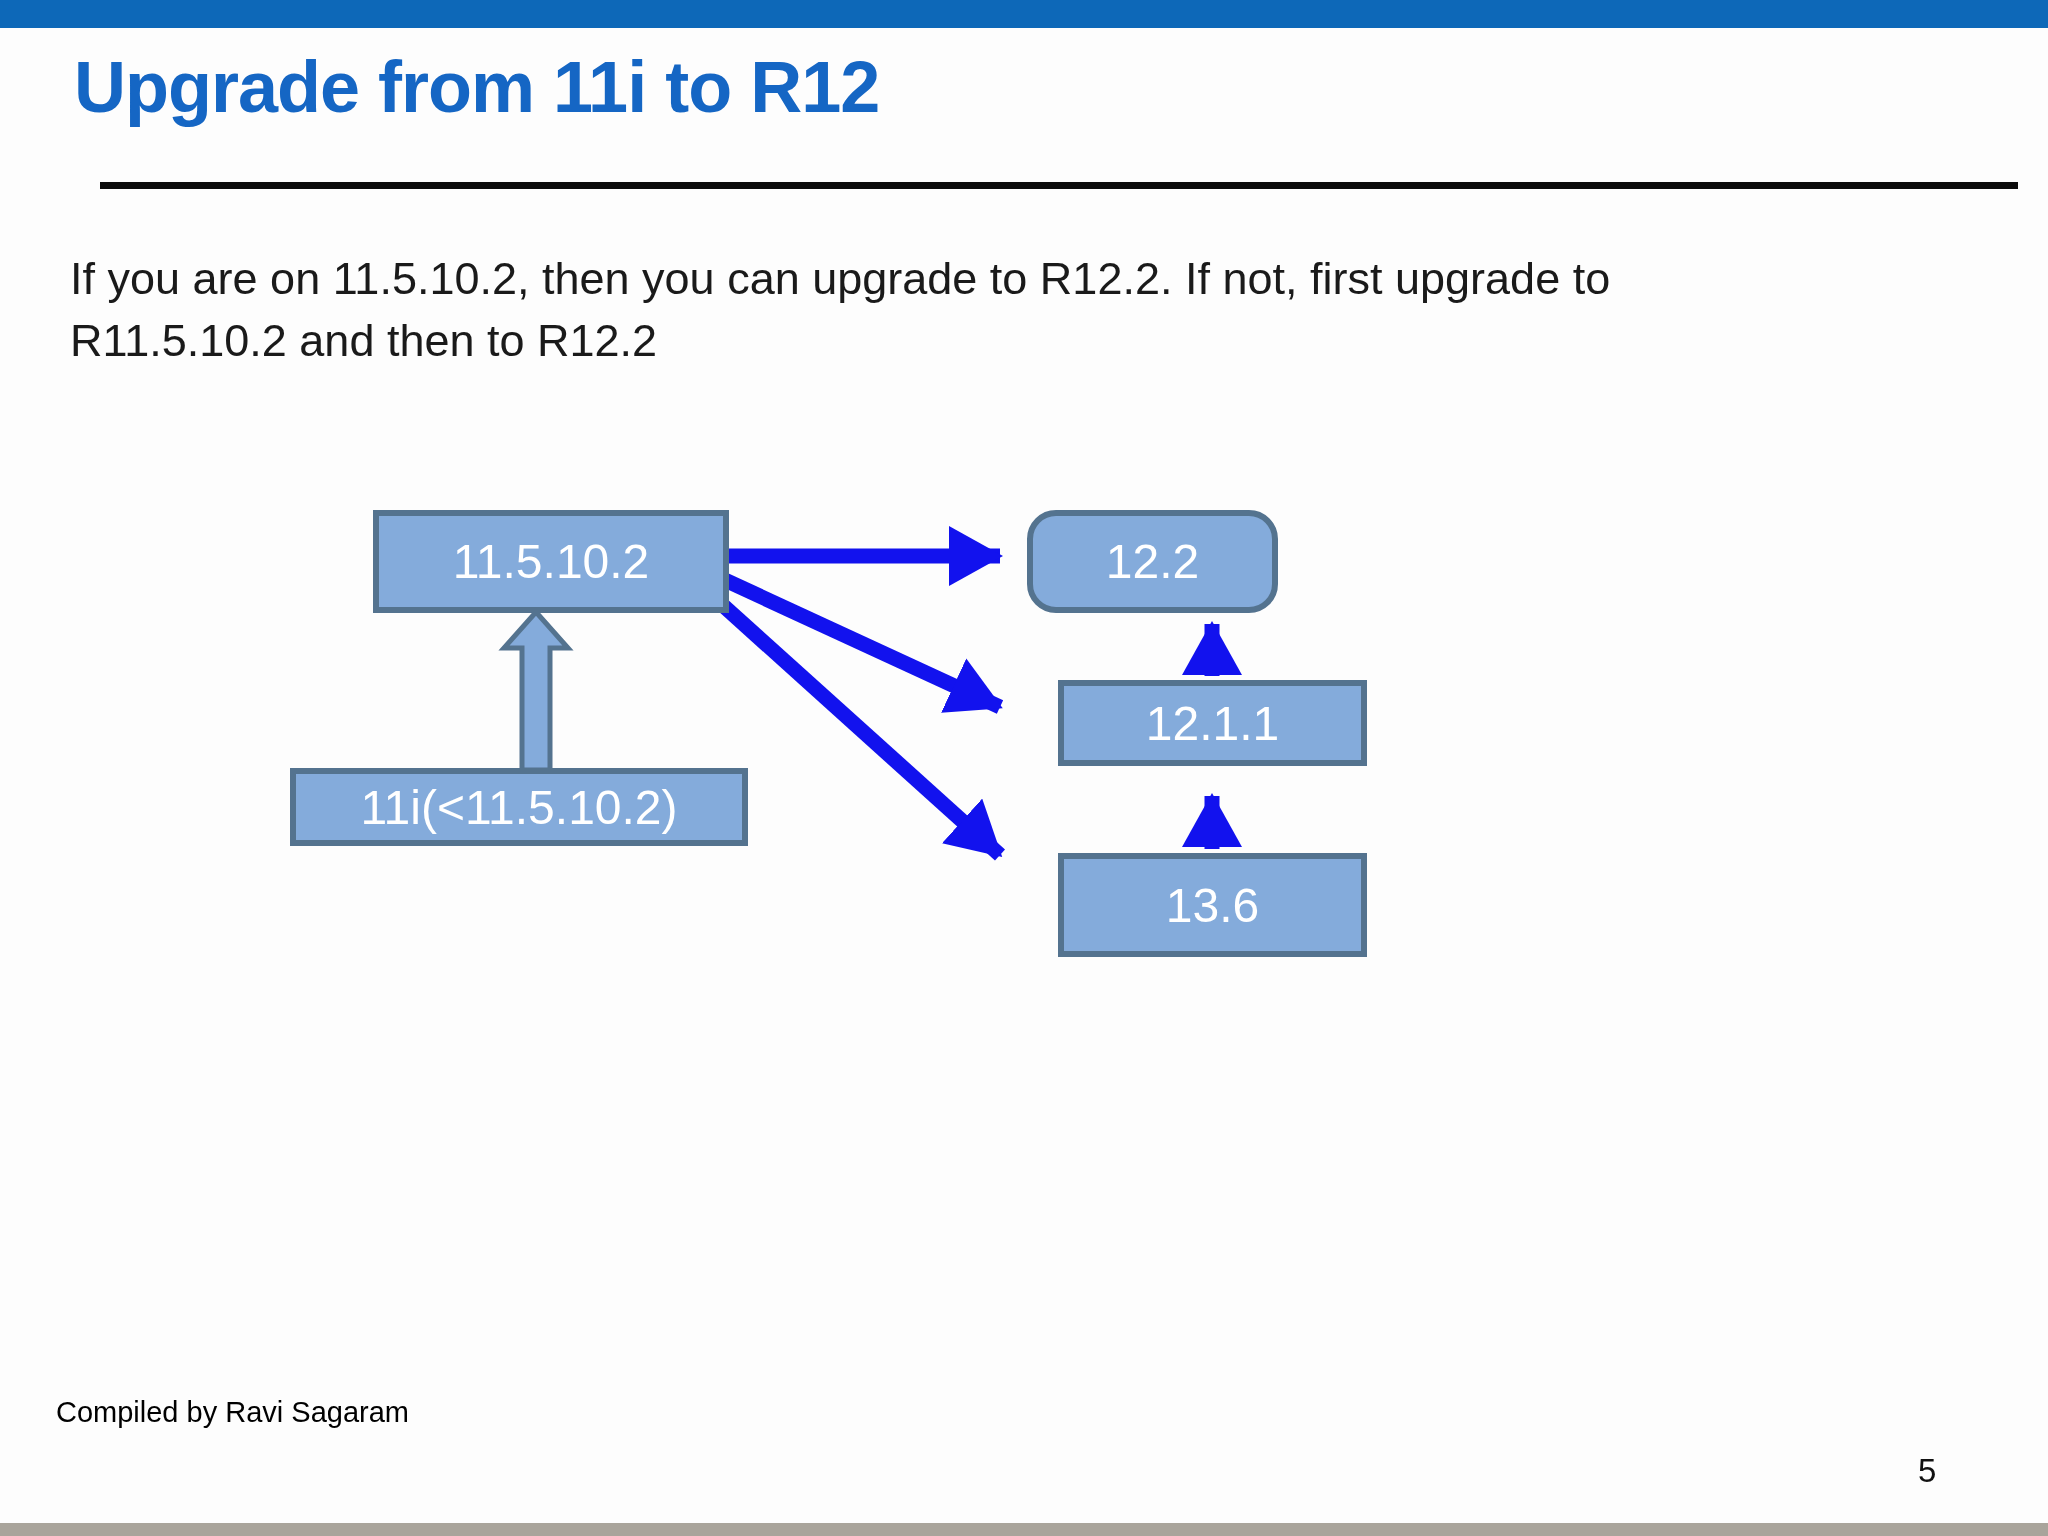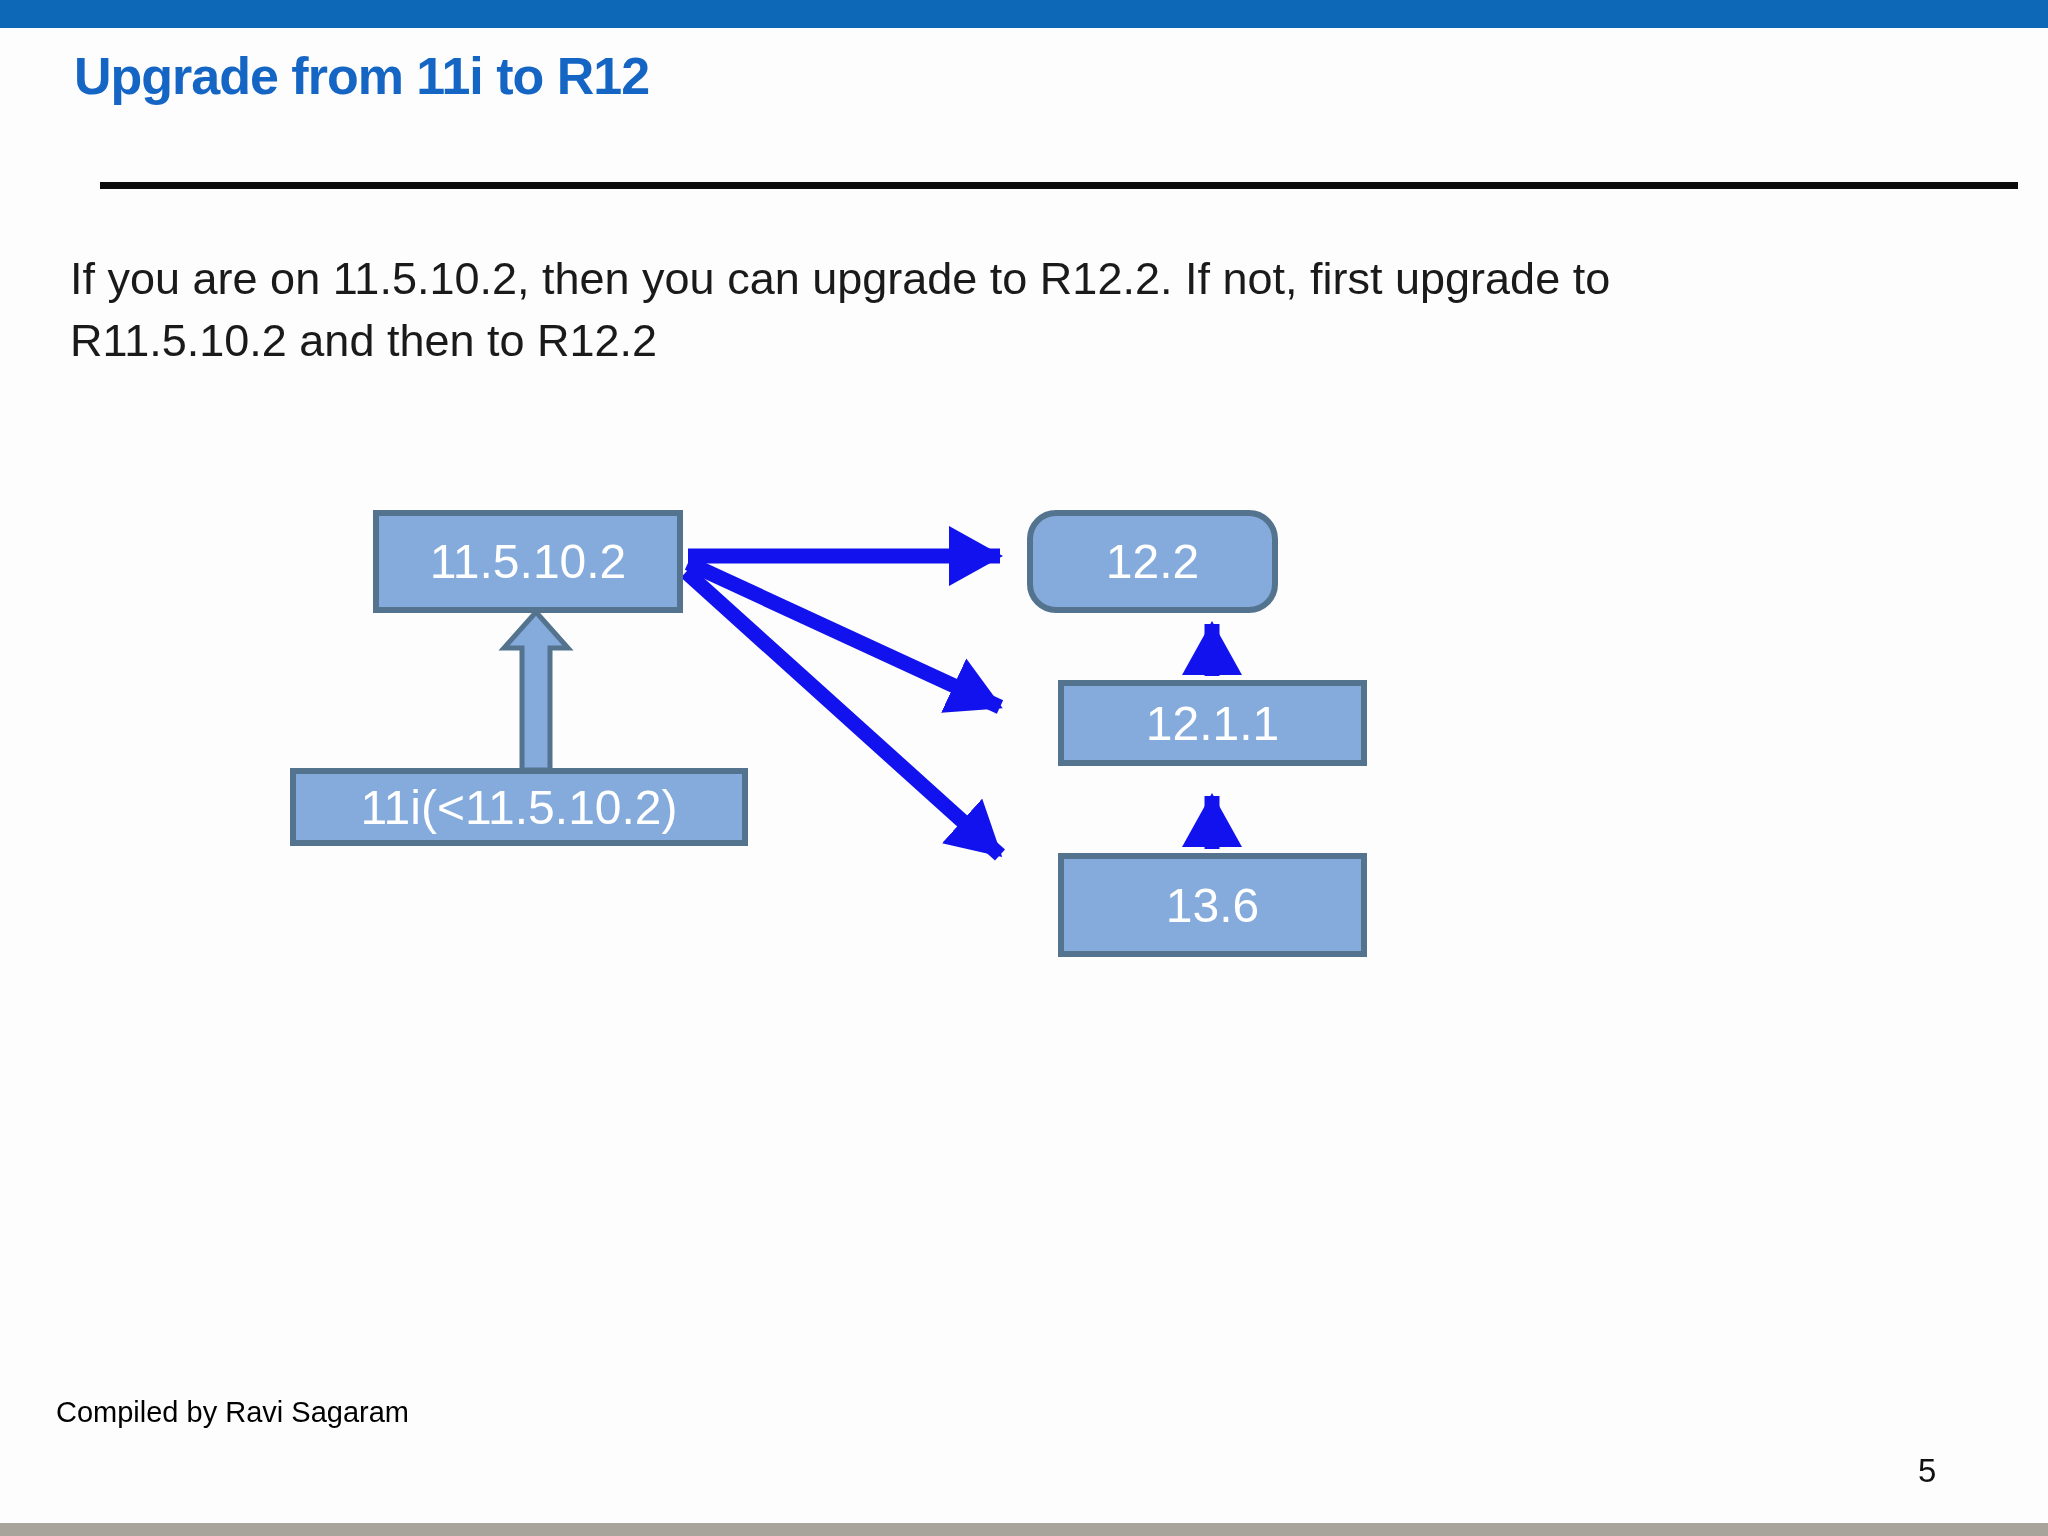--- a/index.html
+++ b/index.html
@@ -18,41 +18,41 @@
     background:#fdfdfd;
     font-family:"Liberation Sans", sans-serif;
     overflow:hidden;
   }
   .top-bar{
     position:absolute;left:0;top:0;width:2048px;height:28px;
     background:var(--top-bar);
   }
   .slide-title{
     position:absolute;left:74px;top:46px;
-    font-size:52px;font-weight:bold;color:var(--title);
+    font-size:72px;font-weight:bold;color:var(--title);
     letter-spacing:-1px;white-space:nowrap;
   }
   .title-rule{
     position:absolute;left:100px;top:182px;width:1918px;height:7px;
     background:#0b0b0b;
   }
   .body-text{
     position:absolute;left:70px;top:248px;width:1880px;
     font-size:45px;color:var(--text);line-height:62px;
   }
   .diagram{position:absolute;left:0;top:0;width:2048px;height:1536px;}
   .node{
     position:absolute;
     background:var(--node-fill);
     border:6px solid var(--node-border);
     color:#ffffff;font-size:48px;
     display:flex;align-items:center;justify-content:center;
     white-space:nowrap;
   }
-  .node-11510{left:373px;top:510px;width:310px;height:103px;}
+  .node-11510{left:373px;top:510px;width:356px;height:103px;}
   .node-11i  {left:290px;top:768px;width:458px;height:78px;}
   .node-122  {left:1027px;top:510px;width:251px;height:103px;border-radius:29px;}
   .node-1211 {left:1058px;top:680px;width:309px;height:86px;}
   .node-120  {left:1058px;top:853px;width:309px;height:104px;}
   .arrow-layer{
     position:absolute;left:0;top:0;width:2048px;height:1536px;
     pointer-events:none;
   }
   .footer-text{
     position:absolute;left:56px;top:1396px;

